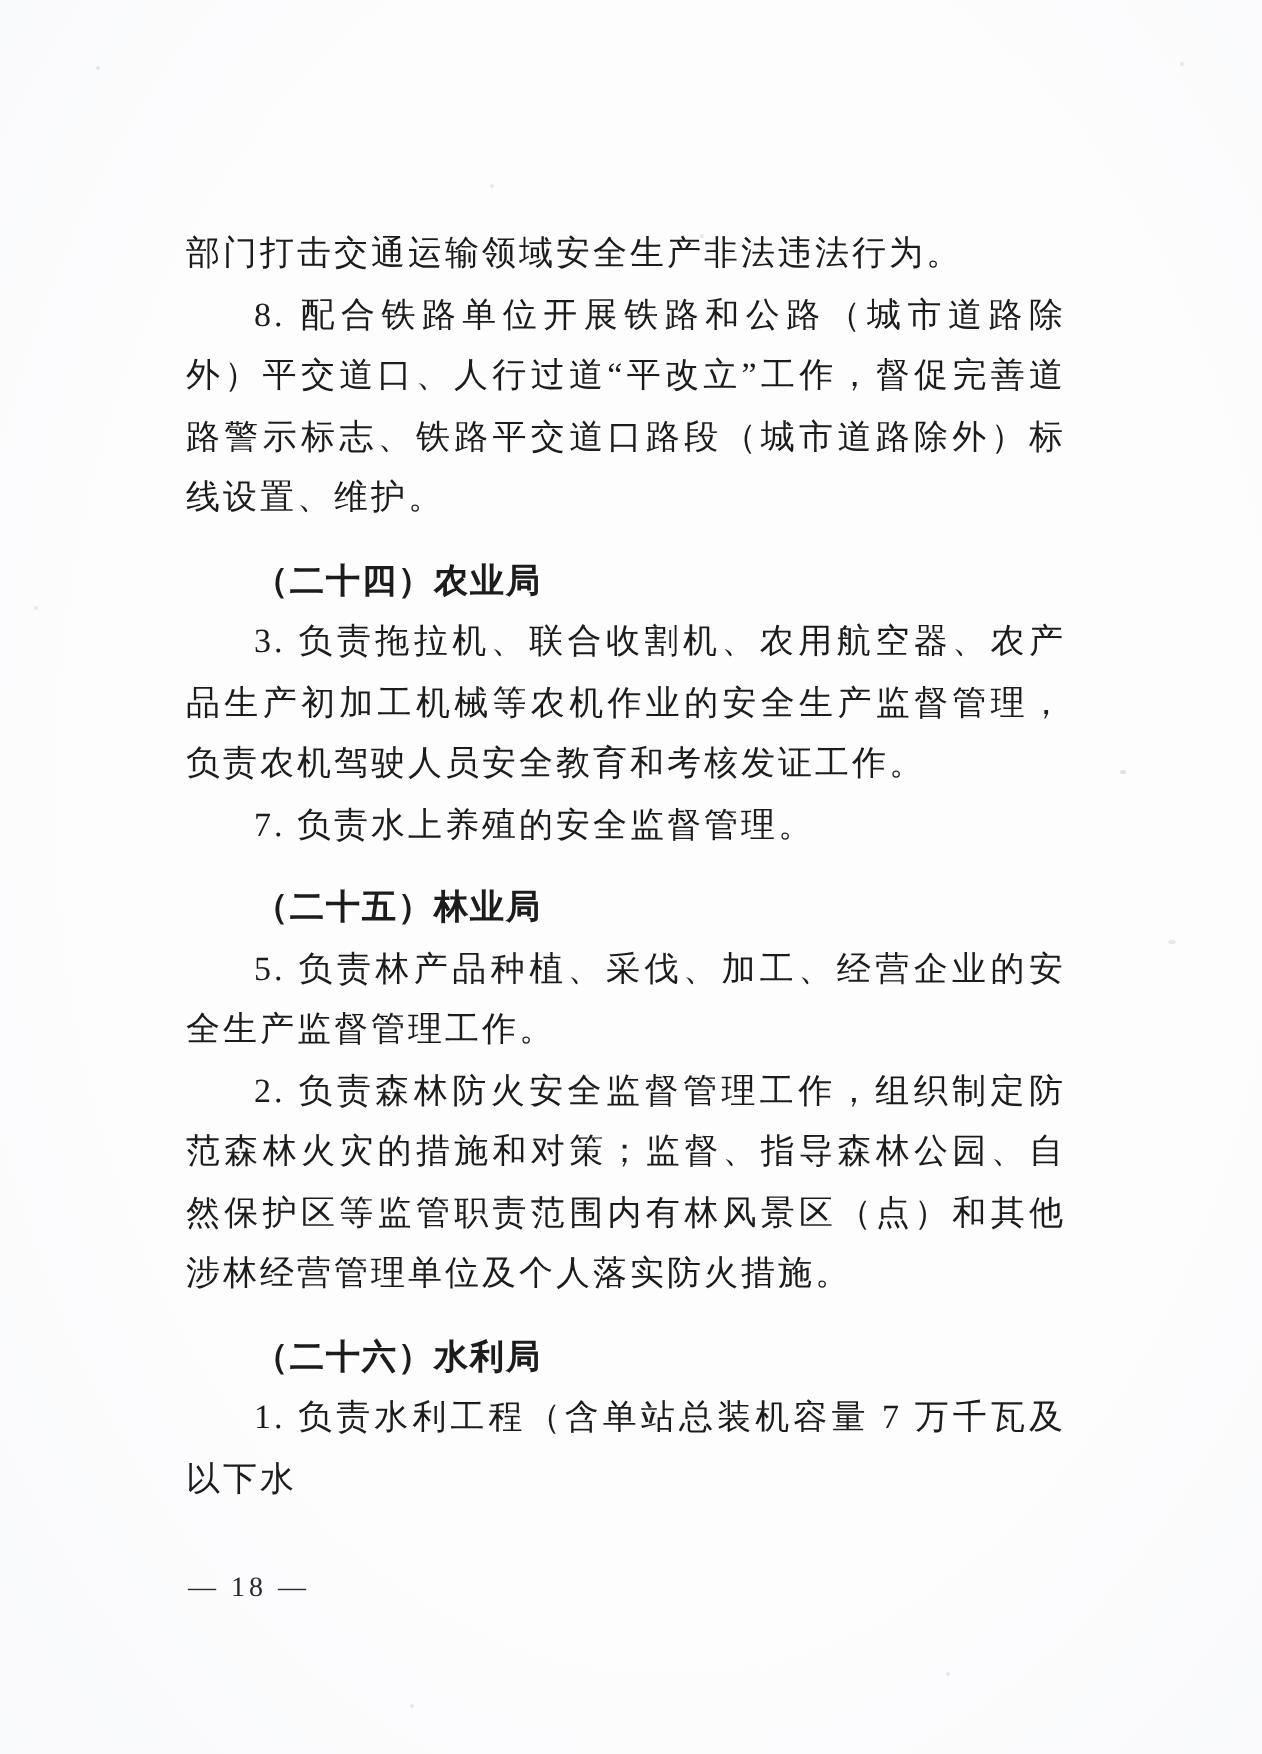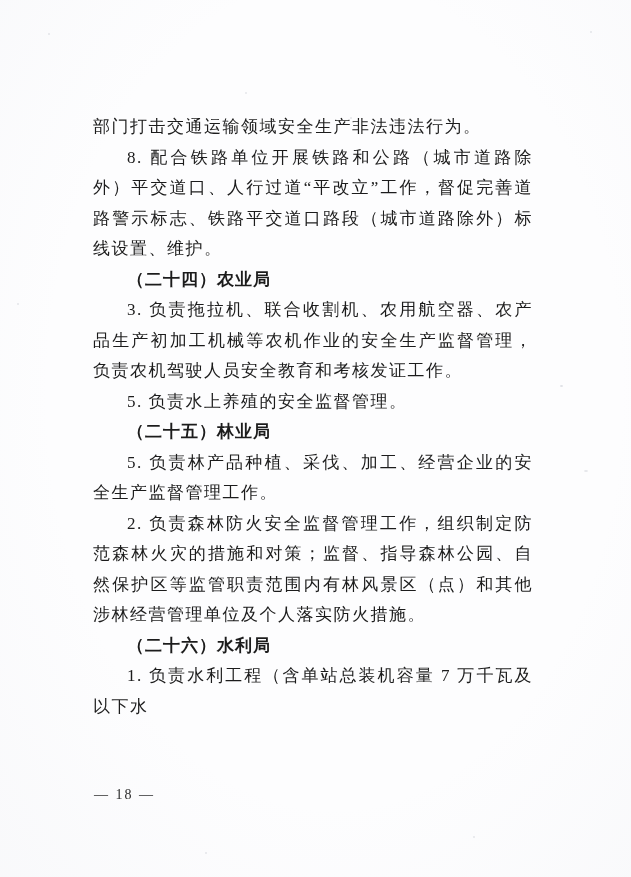--- a/index.html
+++ b/index.html
@@ -50,20 +50,21 @@
     margin:0;
     text-indent:2em;
   }
   .para.continuation{
     text-indent:0;
   }
   .para.heading{
     font-weight:bold;
     letter-spacing:1px;
     text-align:left;
+    margin-top:11px;
   }
   .footer{
     position:absolute;
     left:94px;top:787px;
     color:var(--footer-ink);
     font-size:14px;
     letter-spacing:2px;
   }
   
   .speckle{
@@ -86,21 +87,21 @@
 </head>
 <body>
 
 <div class="page">
 
   <div class="text-block">
       <p class="para continuation">部门打击交通运输领域安全生产非法违法行为。</p>
       <p class="para numbered">8. 配合铁路单位开展铁路和公路（城市道路除外）平交道口、人行过道“平改立”工作，督促完善道路警示标志、铁路平交道口路段（城市道路除外）标线设置、维护。</p>
       <p class="para heading">（二十四）农业局</p>
       <p class="para numbered">3. 负责拖拉机、联合收割机、农用航空器、农产品生产初加工机械等农机作业的安全生产监督管理，负责农机驾驶人员安全教育和考核发证工作。</p>
-      <p class="para numbered">5. 负责水上养殖的安全监督管理。</p>
+      <p class="para numbered">7. 负责水上养殖的安全监督管理。</p>
       <p class="para heading">（二十五）林业局</p>
       <p class="para numbered">5. 负责林产品种植、采伐、加工、经营企业的安全生产监督管理工作。</p>
       <p class="para numbered">2. 负责森林防火安全监督管理工作，组织制定防范森林火灾的措施和对策；监督、指导森林公园、自然保护区等监管职责范围内有林风景区（点）和其他涉林经营管理单位及个人落实防火措施。</p>
       <p class="para heading">（二十六）水利局</p>
       <p class="para numbered">1. 负责水利工程（含单站总装机容量 7 万千瓦及以下水</p>
     </div>
 
   <div class="footer">
     <span>— 18 —</span>
   </div>

